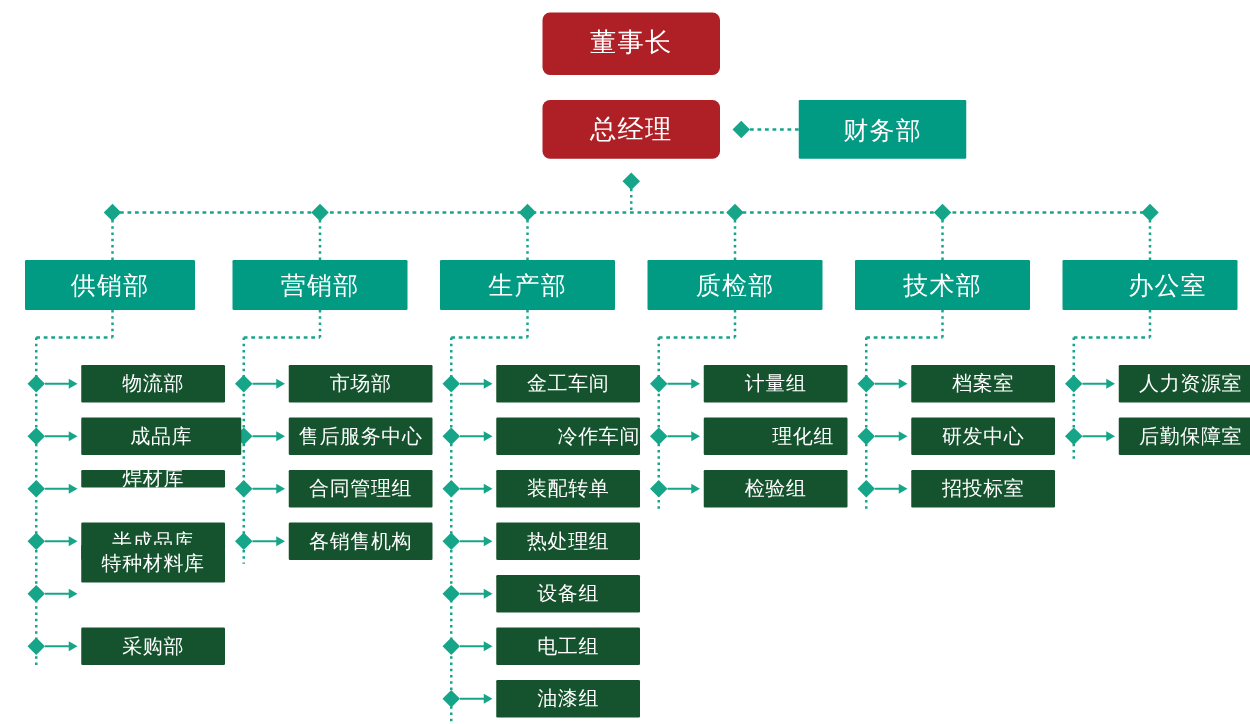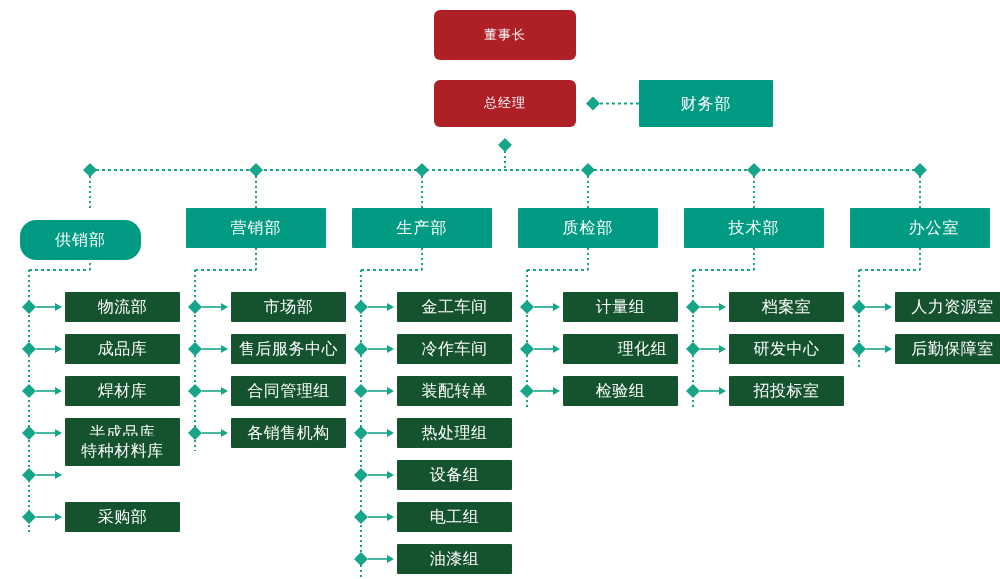--- a/index.html
+++ b/index.html
@@ -35,26 +35,26 @@
     justify-content: center;
     color: #ffffff;
     text-align: center;
     line-height: 1.1;
     white-space: nowrap;
     letter-spacing: 1px;
   }
   .node-exec {
     background: #AF1F26;
     border-radius: 6px;
-    font-size: 13px;
+    font-size: 21px;
   }
   .node-dept {
     background: #009B82;
     border-radius: 1px;
-    font-size: 16px;
+    font-size: 20px;
   }
   .node-unit {
     background: #14532d;
     border-radius: 1px;
     font-size: 16px;
     letter-spacing: 0.5px;
   }
 </style>
 </head>
 <body>
@@ -175,30 +175,30 @@
   <div id="nodes">
       <div class="node node-exec" style="left: 434px; top: 10px; width: 142px; height: 50px;">
         <span>董事长</span>
       </div>
       <div class="node node-exec" style="left: 434px; top: 80px; width: 142px; height: 47px;">
         <span>总经理</span>
       </div>
       <div class="node node-dept" style="left: 639px; top: 80px; width: 134px; height: 47px;">
         <span>财务部</span>
       </div>
-      <div class="node node-dept" style="left: 20px; top: 220px; width: 121px; height: 40px; border-radius: 16px;">
+      <div class="node node-dept" style="left: 20px; top: 208px; width: 136px; height: 40px;">
         <span>供销部</span>
       </div>
       <div class="node node-unit" style="left: 65px; top: 292px; width: 115px; height: 30px;">
         <span>物流部</span>
       </div>
-      <div class="node node-unit" style="left: 65px; top: 334px; width: 115px; height: 30px;">
+      <div class="node node-unit" style="left: 65px; top: 334px; width: 128px; height: 30px;">
         <span>成品库</span>
       </div>
-      <div class="node node-unit" style="left: 65px; top: 376px; width: 115px; height: 30px;">
+      <div class="node node-unit" style="left: 65px; top: 376px; width: 115px; height: 14px;">
         <span>焊材库</span>
       </div>
       <div class="node node-unit" style="left: 65px; top: 418px; width: 115px; height: 30px;">
         <span>半成品库</span>
       </div>
       <div class="node node-unit" style="left: 65px; top: 436px; width: 115px; height: 30px;">
         <span>特种材料库</span>
       </div>
       <div class="node node-unit" style="left: 65px; top: 502px; width: 115px; height: 30px;">
         <span>采购部</span>
@@ -217,21 +217,21 @@
       </div>
       <div class="node node-unit" style="left: 231px; top: 418px; width: 115px; height: 30px;">
         <span>各销售机构</span>
       </div>
       <div class="node node-dept" style="left: 352px; top: 208px; width: 140px; height: 40px;">
         <span>生产部</span>
       </div>
       <div class="node node-unit" style="left: 397px; top: 292px; width: 115px; height: 30px; text-align: right;">
         <span>金工车间</span>
       </div>
-      <div class="node node-unit" style="left: 397px; top: 334px; width: 115px; height: 30px;">
+      <div class="node node-unit" style="left: 397px; top: 334px; width: 115px; height: 30px; justify-content: flex-end;">
         <span>冷作车间</span>
       </div>
       <div class="node node-unit" style="left: 397px; top: 376px; width: 115px; height: 30px;">
         <span>装配转单</span>
       </div>
       <div class="node node-unit" style="left: 397px; top: 418px; width: 115px; height: 30px;">
         <span>热处理组</span>
       </div>
       <div class="node node-unit" style="left: 397px; top: 460px; width: 115px; height: 30px;">
         <span>设备组</span>

